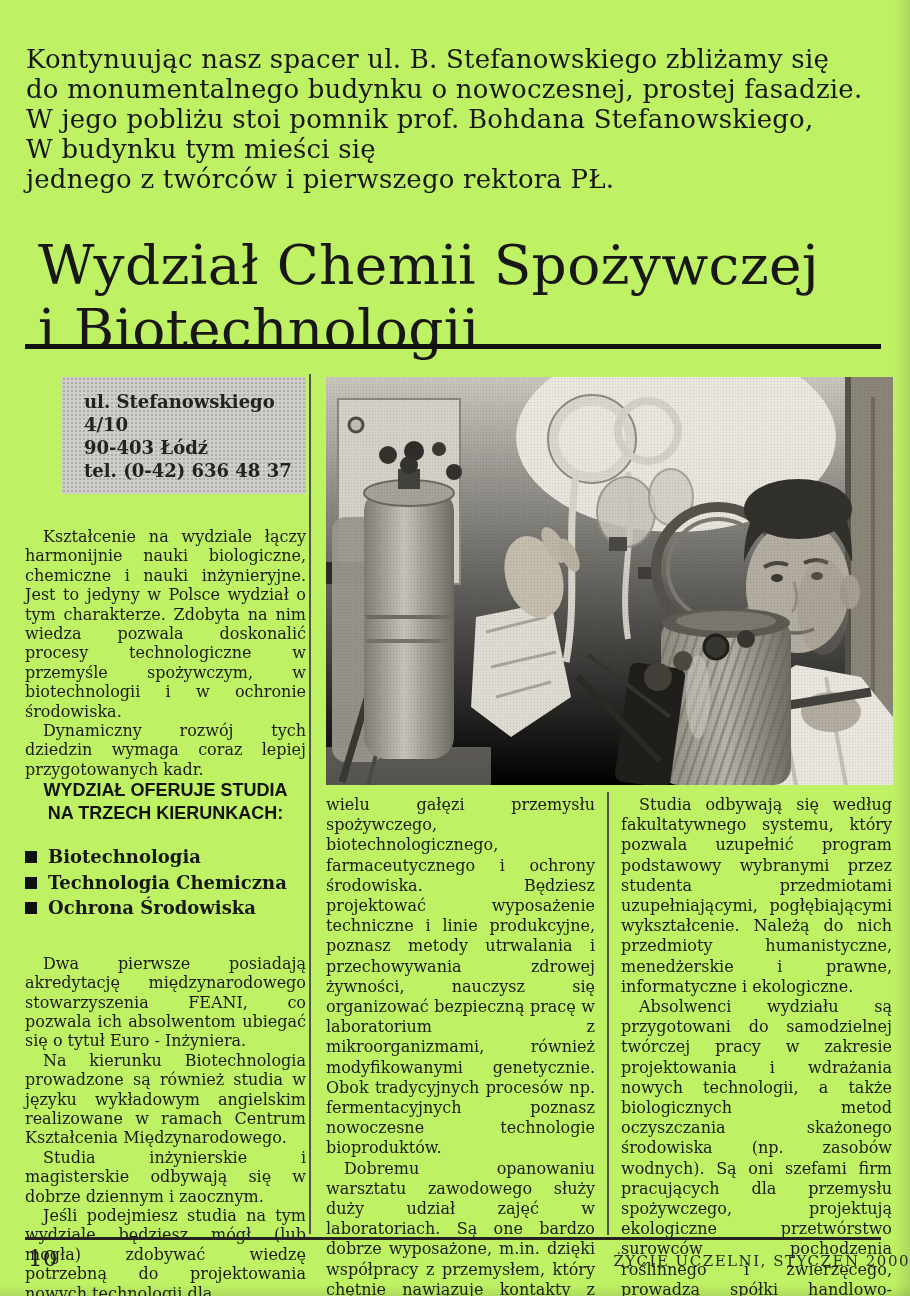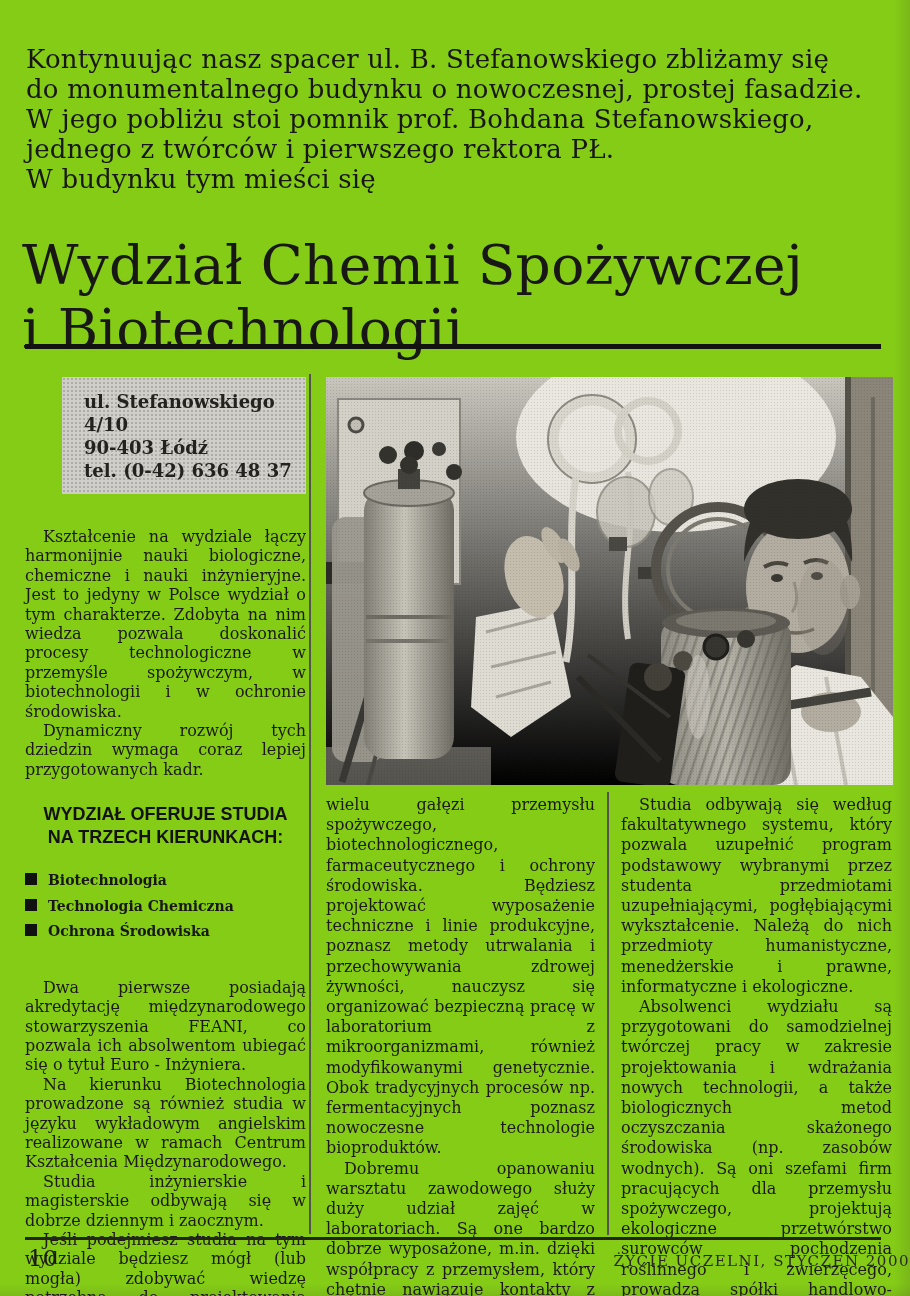--- a/index.html
+++ b/index.html
@@ -1,36 +1,36 @@
 <!DOCTYPE html>
 <html lang="pl"><head>
 <meta charset="utf-8">
 <style>
   html,body { margin:0; padding:0; background:#e9e7e2; }
   .page {
     position:relative; width:910px; height:1296px;
-    background:#84cc16;
+    background:#bef264;
     font-family:"DejaVu Serif", serif;
     color:#181715; overflow:hidden;
   }
   .page::after {
     content:""; position:absolute; right:0; top:0; width:16px; height:100%;
     background:linear-gradient(to right, rgba(0,0,0,0), rgba(60,55,45,0.14));
     pointer-events:none;
   }
   .page::before {
     content:""; position:absolute; left:0; bottom:0; width:100%; height:12px;
     background:linear-gradient(to bottom, rgba(0,0,0,0), rgba(60,55,45,0.12));
     pointer-events:none; z-index:5;
   }
 
   .intro { position:absolute; left:26px; top:44px; font-size:26px; line-height:30px; letter-spacing:0.2px; }
   .intro div { white-space:nowrap; }
 
-  .title { position:absolute; left:22px; top:196px; font-size:55px; line-height:64px; font-weight:500; letter-spacing:0.3px; }
+  .title { position:absolute; left:38px; top:196px; font-size:55px; line-height:64px; font-weight:500; letter-spacing:0.3px; }
 
   .rule-top { position:absolute; left:25px; top:344px; width:856px; height:5px; background:#121210; }
   .rule-bottom { position:absolute; left:25px; top:1237px; width:856px; height:3px; background:#26241f; }
 
   .vdiv-left  { position:absolute; left:309px; top:374px; width:2px; height:860px; background:#55534e; }
   .vdiv-right { position:absolute; left:607px; top:792px; width:2px; height:443px; background:#55534e; }
 
   .col-left { position:absolute; left:25px; top:377px; width:281px; }
   .address-box {
     background-color:#cfcec9;
@@ -41,25 +41,25 @@
   }
   .col-left p, .col-mid p, .col-right p {
     margin:0; font-size:16px; text-align:justify; color:#1c1a17;
   }
   .col-left p { line-height:19.4px; }
   .col-mid p, .col-right p { line-height:20.2px; }
   .indent { text-indent:18px; }
   .col-left p.first { margin-top:33px; }
 
   .list-heading {
-    margin-top:24px; text-align:center;
+    text-align:center;
     font-family:"Liberation Sans","DejaVu Sans",sans-serif;
     font-weight:700; font-size:18px; line-height:22.5px; color:#14120f;
   }
-  .bullets { margin:20px 0 17px 0; padding:0; list-style:none; font-weight:700; font-size:14px; line-height:25.5px; }
+  .bullets { margin:20px 0 17px 0; padding:0; list-style:none; font-weight:700; font-size:18px; line-height:25.5px; }
   .bullets li { white-space:nowrap; }
   .bullet-square { display:inline-block; width:12px; height:12px; background:#111; margin-right:11px; }
 
   .photo-figure { position:absolute; left:326px; top:377px; width:567px; height:408px; margin:0; }
   .photo-figure svg { display:block; }
   .photo-figure::after {
     content:""; position:absolute; inset:0;
     background-image:radial-gradient(rgba(25,23,20,0.13) 0.8px, transparent 1px);
     background-size:3px 3px; pointer-events:none;
   }
@@ -74,22 +74,22 @@
 </head>
 <body>
 
 <div class="page">
 
   <div class="intro">
 
   <div>Kontynuując nasz spacer ul. B. Stefanowskiego zbliżamy się</div>
       <div>do monumentalnego budynku o nowoczesnej, prostej fasadzie.</div>
       <div>W jego pobliżu stoi pomnik prof. Bohdana Stefanowskiego,</div>
+      <div>W budynku tym mieści się</div>
       <div>jednego z twórców i pierwszego rektora PŁ.</div>
-      <div>W budynku tym mieści się</div>
     </div>
 
   <h1 class="title">
     <div>Wydział Chemii Spożywczej</div>
     <div>i Biotechnologii</div>
   </h1>
 
   <div class="rule-top"></div>
   <div class="vdiv-left"></div>
   <div class="vdiv-right"></div>

